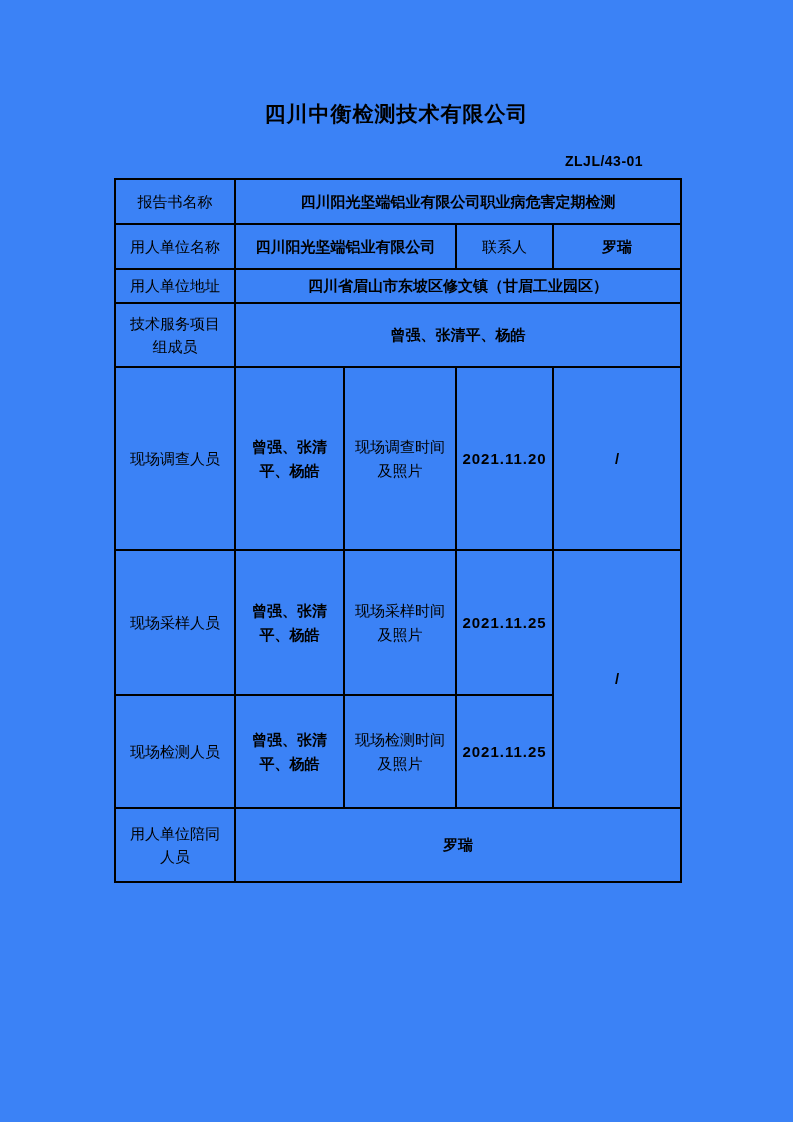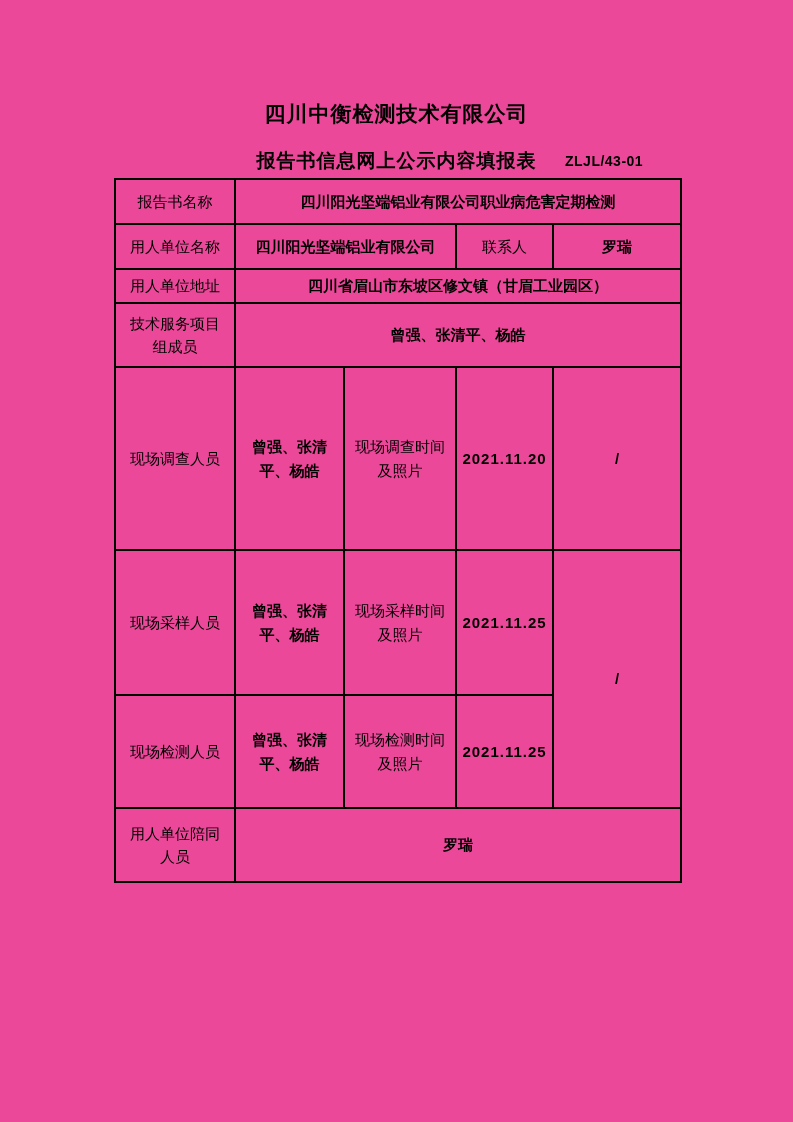--- a/index.html
+++ b/index.html
@@ -6,21 +6,21 @@
     margin: 0;
     padding: 0;
     background: #ffffff;
     font-family: "Liberation Sans", sans-serif;
     color: #000000;
   }
   .page {
     position: relative;
     width: 793px;
     height: 1122px;
-    background: #ec4899;
+    background: #3b82f6;
     overflow: hidden;
   }
   .company-title {
     position: absolute;
     top: 100px;
     left: 0;
     width: 100%;
     text-align: center;
     font-size: 21px;
     font-weight: bold;
@@ -67,21 +67,20 @@
   .date { font-weight: bold; letter-spacing: 1px; }
   .slash { font-weight: bold; font-size: 16px; }
 </style>
 </head>
 <body>
 
 <div class="page">
 
   <div class="company-title">四川中衡检测技术有限公司</div>
 
-  <div class="form-title">报告书信息网上公示内容填报表</div>
 
   <div class="form-code">ZLJL/43-01</div>
 
   <table class="report-table">
     <colgroup>
       <col style="width:120px">
       <col style="width:109px">
       <col style="width:112px">
       <col style="width:97px">
       <col style="width:128px">

